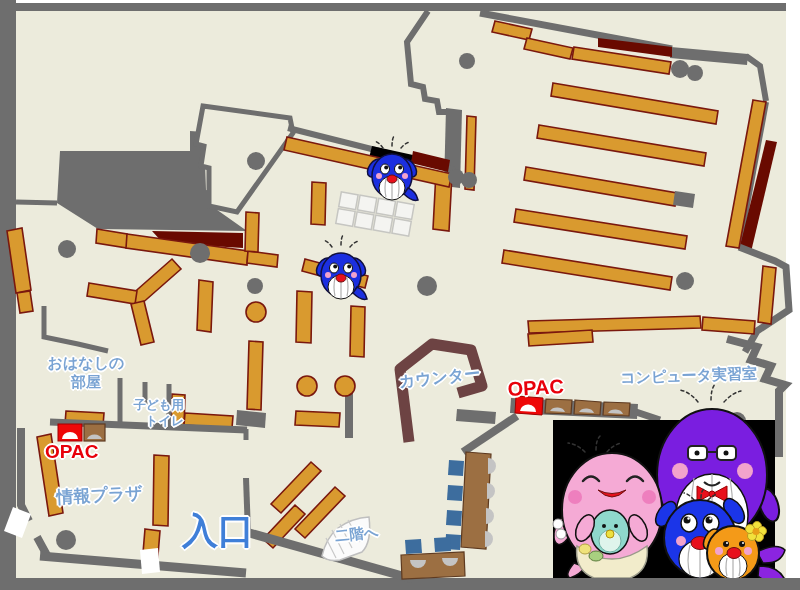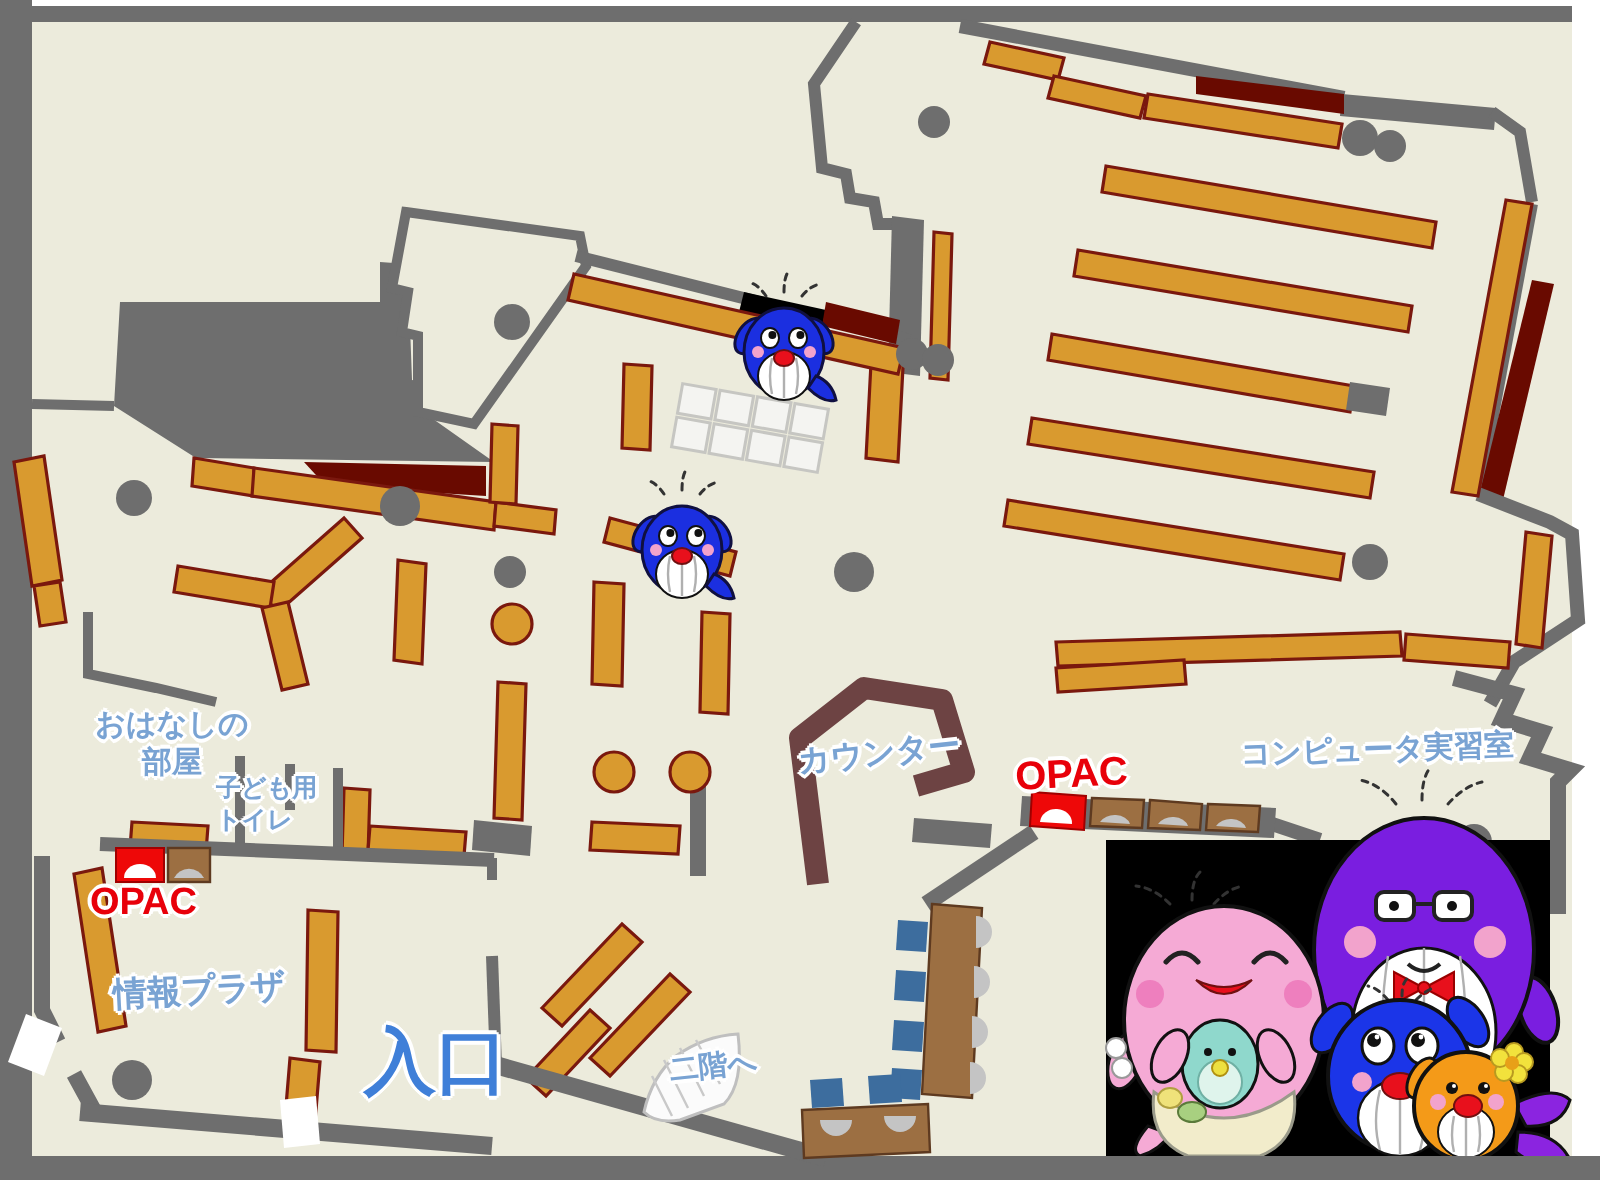--- a/index.html
+++ b/index.html
@@ -30,21 +30,21 @@
   .stripe{stroke:#b0b0b0;stroke-width:1.2;fill:none;}
   .cheek{fill:#f2a3cc;}
   .mouth{fill:#e8101c;stroke:#701010;stroke-width:1;}
   
   .lbl{position:absolute;font-weight:bold;white-space:pre-line;line-height:1.25;
        color:var(--label_blue);letter-spacing:0px;
        text-shadow:-2px 0 0 #fff,2px 0 0 #fff,0 -2px 0 #fff,0 2px 0 #fff,
                    -1px -1px 0 #fff,1px -1px 0 #fff,-1px 1px 0 #fff,1px 1px 0 #fff;}
   .lbl-red{color:var(--opac_red);}
   #lbl-ohanashi{left:40px;top:354px;width:92px;text-align:center;font-size:15px;}
-  #lbl-toilet{left:108px;top:387px;width:76px;text-align:left;font-size:12.5px;}
+  #lbl-toilet{left:108px;top:398px;width:76px;text-align:right;font-size:12.5px;}
   #lbl-opac-l{left:45px;top:440px;font-size:19px;}
   #lbl-jouhou{left:56px;top:487px;font-size:17px;transform:rotate(-3deg);transform-origin:left top;}
   #lbl-iriguchi{left:182px;top:508px;font-size:36px;color:var(--entrance_blue);}
   #lbl-counter{left:398px;top:372px;font-size:16px;transform:rotate(-6deg);transform-origin:left top;}
   #lbl-opac-r{left:507px;top:377px;font-size:20px;transform:rotate(-3deg);transform-origin:left top;}
   #lbl-computer{left:620px;top:369px;font-size:15px;transform:rotate(-2deg);transform-origin:left top;}
   #lbl-nikai{left:334px;top:527px;font-size:14.5px;transform:rotate(-6deg);transform-origin:left top;}
 </style>
 </head>
 <body>

